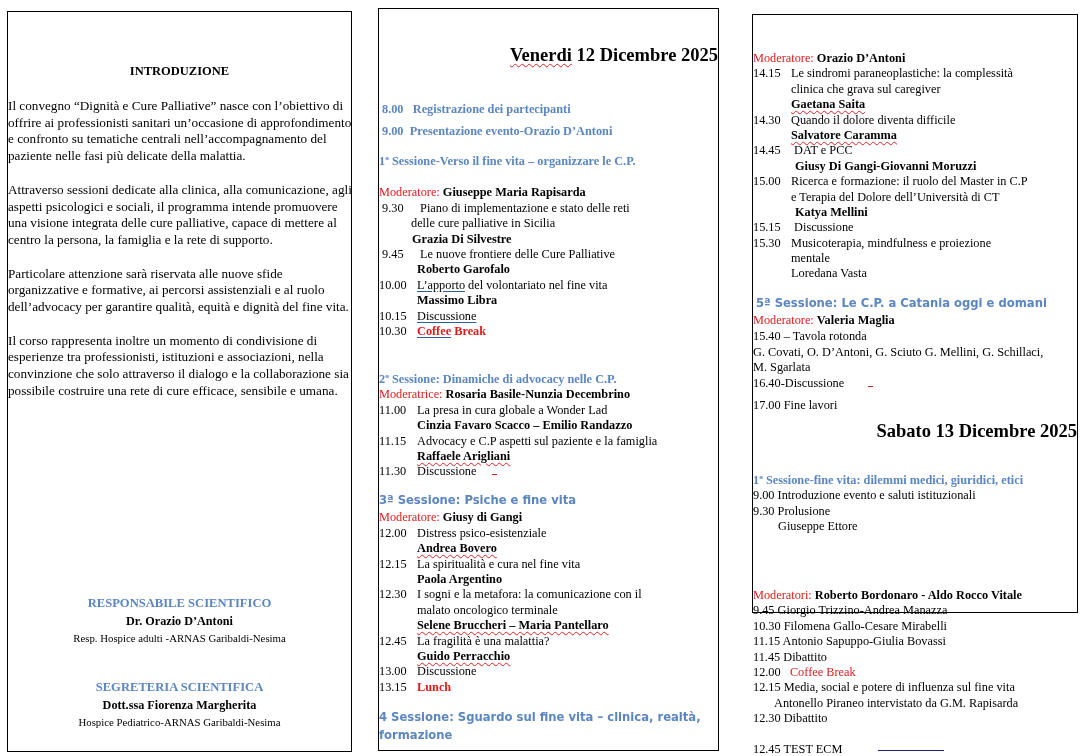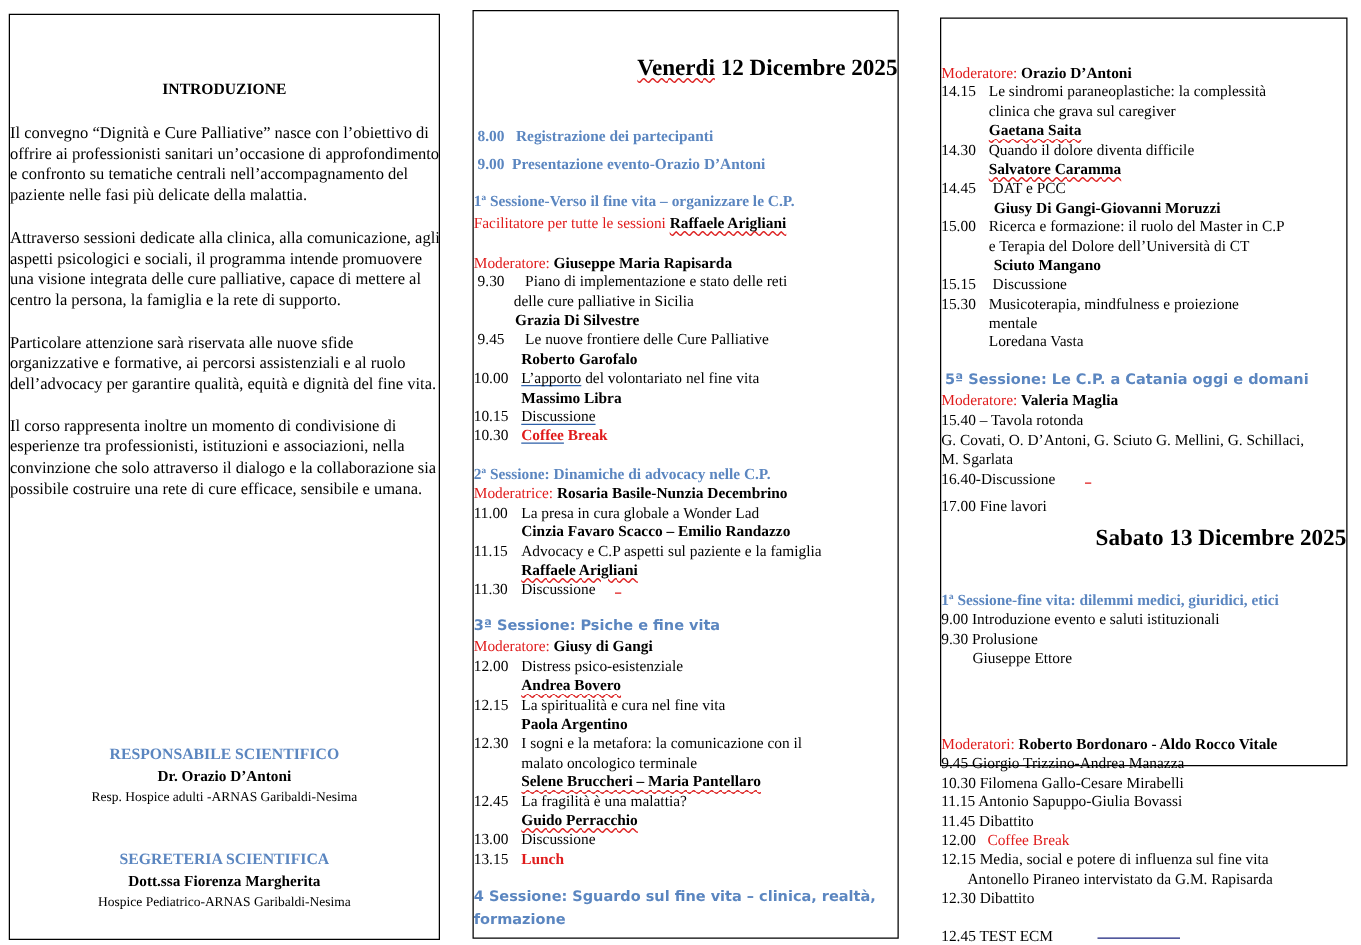--- a/index.html
+++ b/index.html
@@ -63,21 +63,20 @@
 <div class="panel" id="p2">
   <div class="day-title" style="top:36px;"><span class="spell">Venerdi</span><span> 12 Dicembre 2025</span></div>
 
   <div class="blk" style="top:93px; left:3px;">
     <div class="ln blue" style="height:22px;"><span>8.00</span>&nbsp;&nbsp;&nbsp;<span>Registrazione dei partecipanti</span></div>
     <div class="ln blue"><span>9.00</span>&nbsp;&nbsp;<span>Presentazione evento-Orazio D’Antoni</span></div>
   </div>
 
   <div class="blk" style="top:145px;">
     <div class="ln blue">1ª Sessione-Verso il fine vita – organizzare le C.P.</div>
-    <div class="ln" style="margin-top:2px;"><span class="red">Facilitatore per tutte le sessioni</span> <span class="b spell">Raffaele Arigliani</span></div>
     <div class="ln" style="margin-top:16px;"><span class="red">Moderatore:</span> <span class="b">Giuseppe Maria Rapisarda</span></div>
     <div class="ln">&nbsp;<span class="t">9.30</span><span>Piano di implementazione e stato delle reti</span></div>
     <div class="ln" style="padding-left:32px;">delle cure palliative in Sicilia</div>
     <div class="ln b" style="padding-left:33px;">Grazia Di Silvestre</div>
     <div class="ln">&nbsp;<span class="t">9.45</span><span>Le nuove frontiere delle Cure Palliative</span></div>
     <div class="ln b ind">Roberto Garofalo</div>
     <div class="ln"><span class="link-ul"><span class="t" style="width:38px;">10.00</span><span>L’apporto</span></span><span> del volontariato nel fine vita</span></div>
     <div class="ln b ind">Massimo Libra</div>
     <div class="ln"><span class="link-ul"><span class="t">10.15</span><span>Discussione</span></span></div>
     <div class="ln"><span class="link-ul"><span class="t">10.30</span><span class="red b">Coffee</span></span><span class="red b"> Break</span></div>
@@ -120,21 +119,21 @@
     <div class="ln"><span class="red">Moderatore:</span> <span class="b">Orazio D’Antoni</span></div>
     <div class="ln"><span class="t">14.15</span><span>Le sindromi paraneoplastiche: la complessità</span></div>
     <div class="ln ind">clinica che grava sul caregiver</div>
     <div class="ln b ind"><span class="spell">Gaetana Saita</span></div>
     <div class="ln"><span class="t">14.30</span><span>Quando il dolore diventa difficile</span></div>
     <div class="ln b ind"><span class="spell">Salvatore Caramma</span></div>
     <div class="ln"><span class="t">14.45</span>&nbsp;<span>DAT e PCC</span></div>
     <div class="ln b ind2">Giusy Di Gangi-Giovanni Moruzzi</div>
     <div class="ln"><span class="t">15.00</span><span>Ricerca e formazione: il ruolo del Master in C.P</span></div>
     <div class="ln ind">e Terapia del Dolore dell’Università di CT</div>
-    <div class="ln b ind2">Sciuto Mangano</div>
+    <div class="ln b ind2">Katya Mellini</div>
     <div class="ln"><span class="t">15.15</span>&nbsp;<span>Discussione</span></div>
     <div class="ln"><span class="t">15.30</span><span>Musicoterapia, mindfulness e proiezione</span></div>
     <div class="ln ind">mentale</div>
     <div class="ln ind">Loredana Vasta</div>
   </div>
 
   <div class="blk" style="top:281px;">
     <div class="ln blue-sans" style="padding-left:3px;">5ª Sessione: Le C.P. a Catania oggi e domani</div>
     <div class="ln" style="margin-top:2px;"><span class="red">Moderatore:</span> <span class="b">Valeria Maglia</span></div>
     <div class="ln" style="height:15.8px;">15.40 – Tavola rotonda</div>

